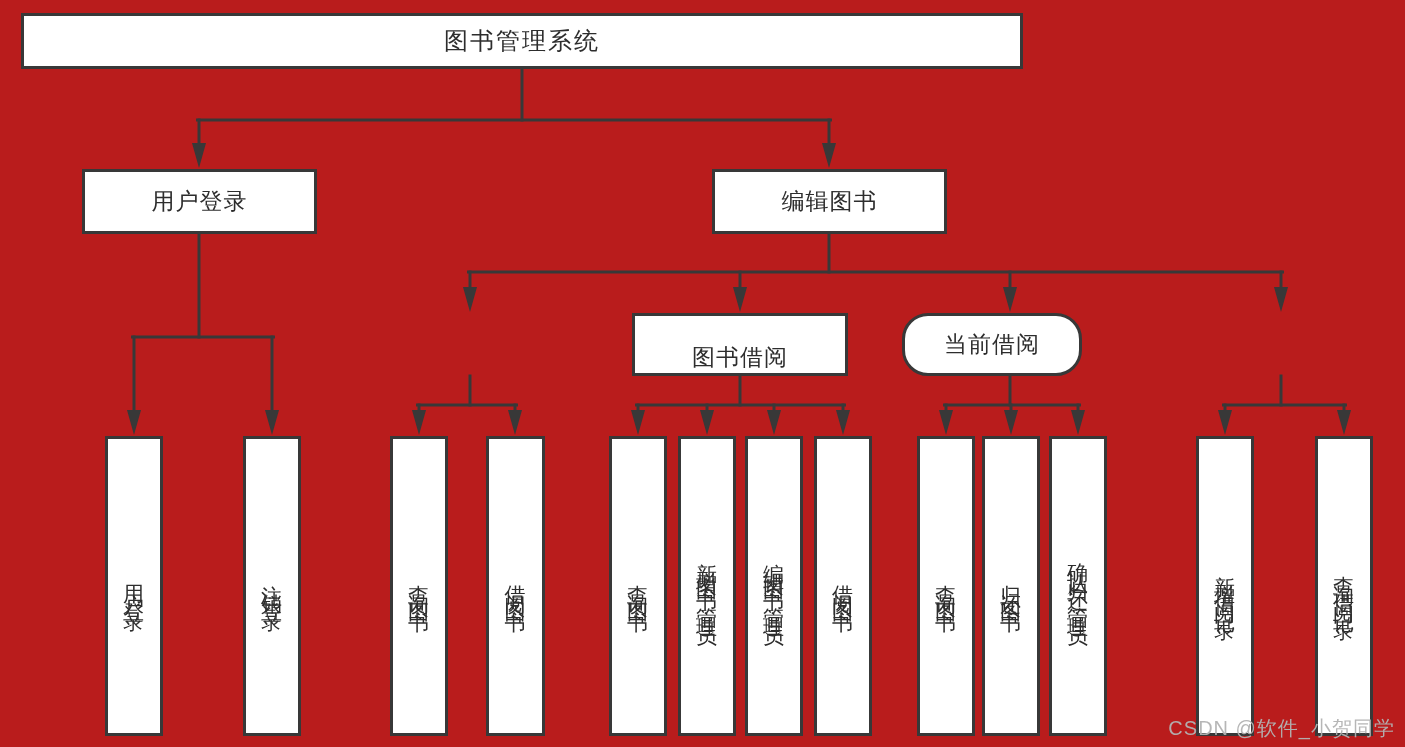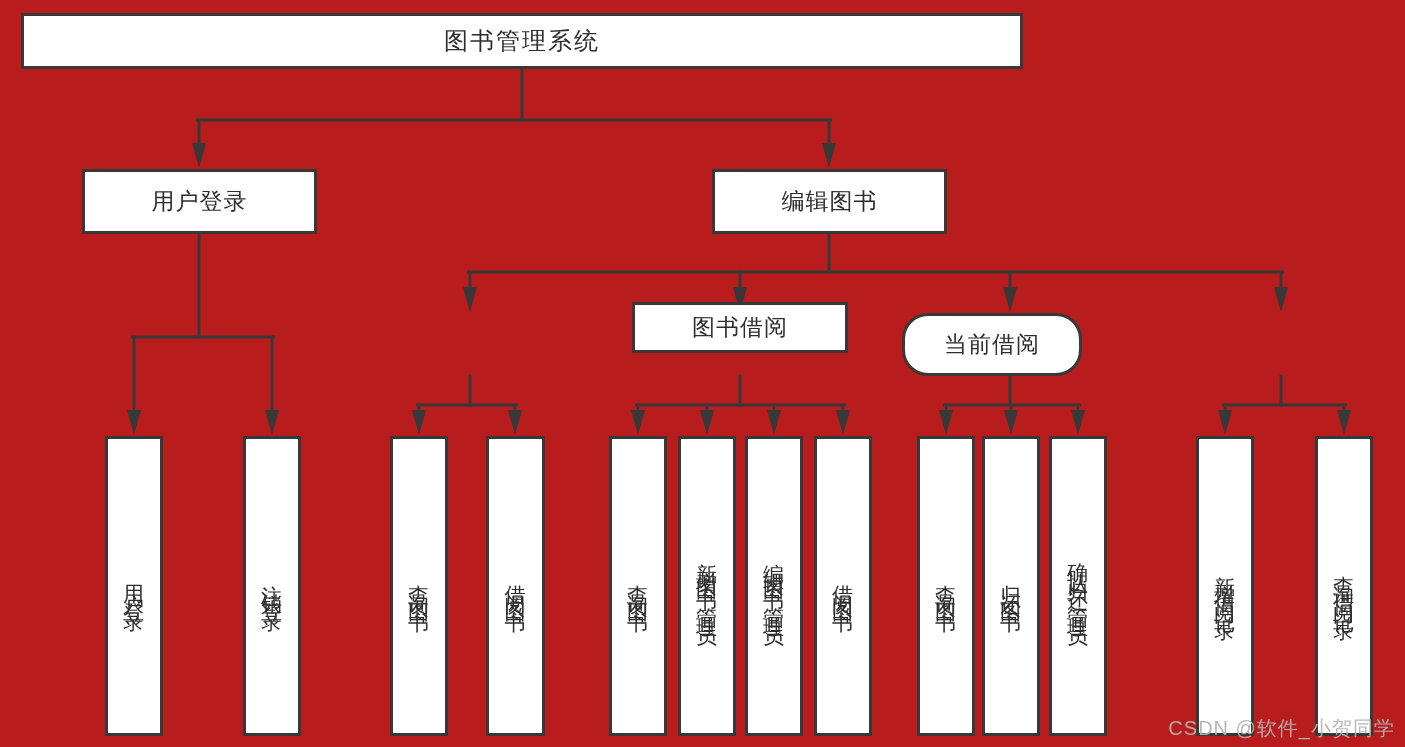--- a/index.html
+++ b/index.html
@@ -139,21 +139,21 @@
     <span class="root-label">图书管理系统</span>
   </div>
 
   <div class="box" style="left:82px; top:169px; width:235px; height:65px;">
     <span class="hlabel">用户登录</span>
   </div>
   <div class="box" style="left:712px; top:169px; width:235px; height:65px;">
     <span class="hlabel">编辑图书</span>
   </div>
 
-  <div class="box" style="left:632px; top:302px; width:216px; height:51px;">
+  <div class="box" style="left:632px; top:313px; width:216px; height:63px;align-items:flex-end;">
     <span class="hlabel">图书借阅</span>
   </div>
   <div class="box" style="left:902px; top:313px; width:180px; height:63px;border-radius:26px;">
     <span class="hlabel">当前借阅</span>
   </div>
 
   <div class="box vbox" style="left:105px; top:436px; width:58px; height:300px;">
     <span>用户登录</span>
   </div>
   <div class="box vbox" style="left:243px; top:436px; width:58px; height:300px;">

